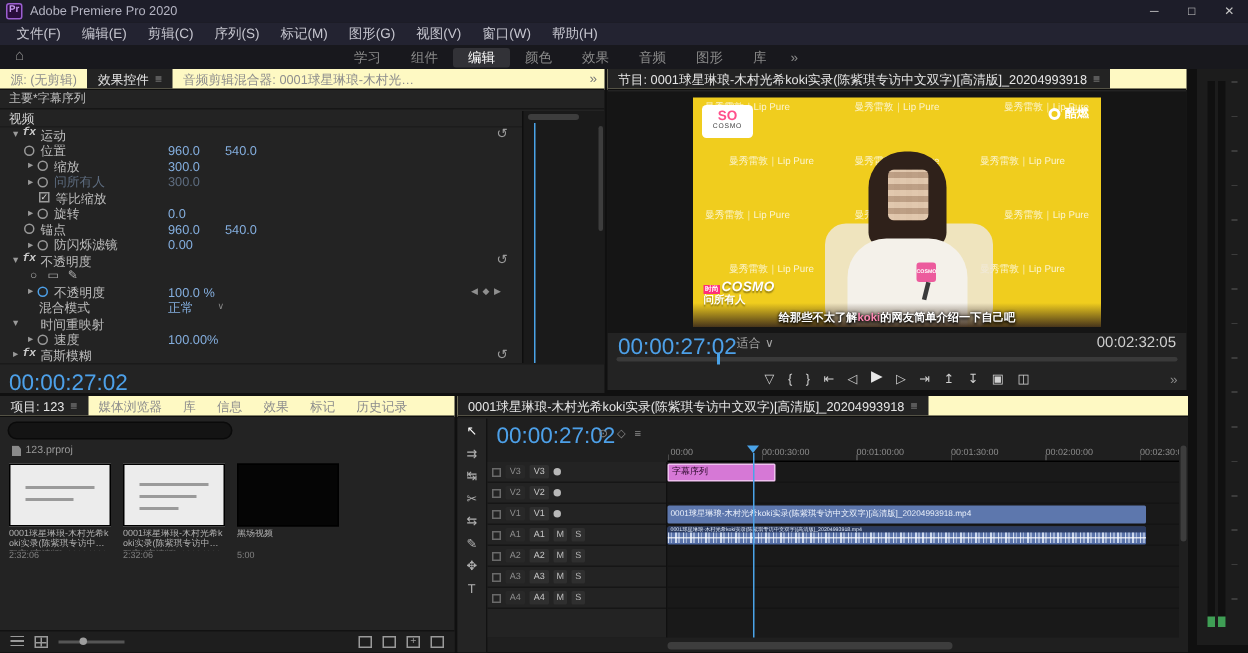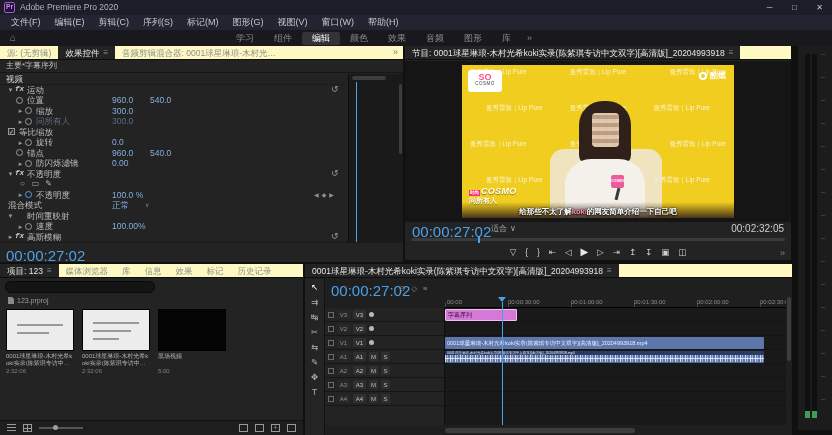--- a/index.html
+++ b/index.html
@@ -43,21 +43,21 @@
   #ec{left:0;top:46px;width:403px;height:216px}
   .ec-header{height:13px;display:flex;align-items:center;gap:6px;padding:0 6px;border-bottom:1px solid #161616}
   .ec-master{font-size:8px;color:#c0c0c0;white-space:nowrap}
   .ec-seq{font-size:8px;color:#8b8b8b;flex:1}
   .ec-body{position:absolute;left:0;top:28px;right:0;bottom:20px}
   .ec-rows{position:absolute;left:0;top:0;width:348px;bottom:0}
   .row{position:relative;height:10.5px;display:flex;align-items:center;font-size:8.5px;color:#bdbdbd}
   .row.section{padding-left:6px;color:#d2d2d2;border-bottom:1px solid #1c1c1c}
   .row.group{padding-left:6px}
   .row.param{padding-left:16px}
-  .row.param2{padding-left:8px}
+  .row.param2{padding-left:26px}
   .tw{width:9px;text-align:center;color:#9a9a9a;font-size:7px;flex:none}
   .fx{width:12px;font-size:7.5px;font-style:italic;font-weight:700;color:#cdcdcd;flex:none;
     font-family:Liberation Mono, monospace}
   .sw{width:7px;height:7px;border:1px solid #9a9a9a;border-radius:50%;margin-right:4px;flex:none}
   .sw.on{border-color:#4da0e8}
   .row .lbl{white-space:nowrap}
   .row .lbl.dim,.val.dim{color:#5e6d80}
   .val{position:absolute;left:112px;color:#84aede}
   .val2{position:absolute;left:150px;color:#84aede}
   .caret{position:absolute;left:145px;color:#8a8a8a;font-size:6px}

